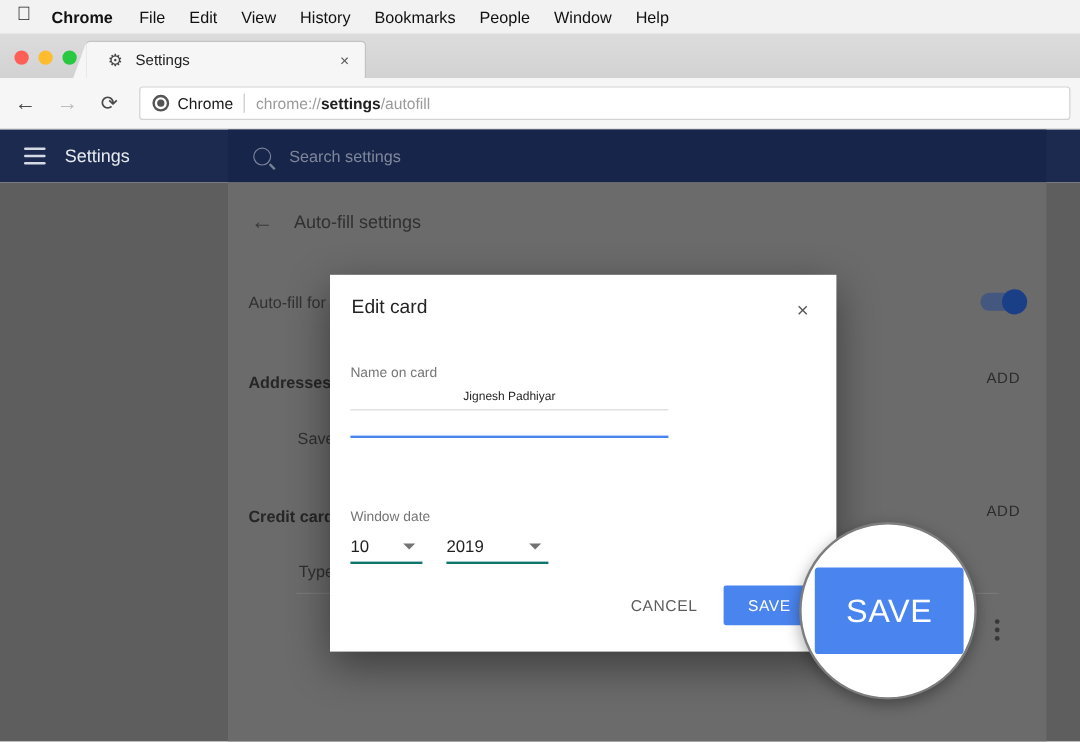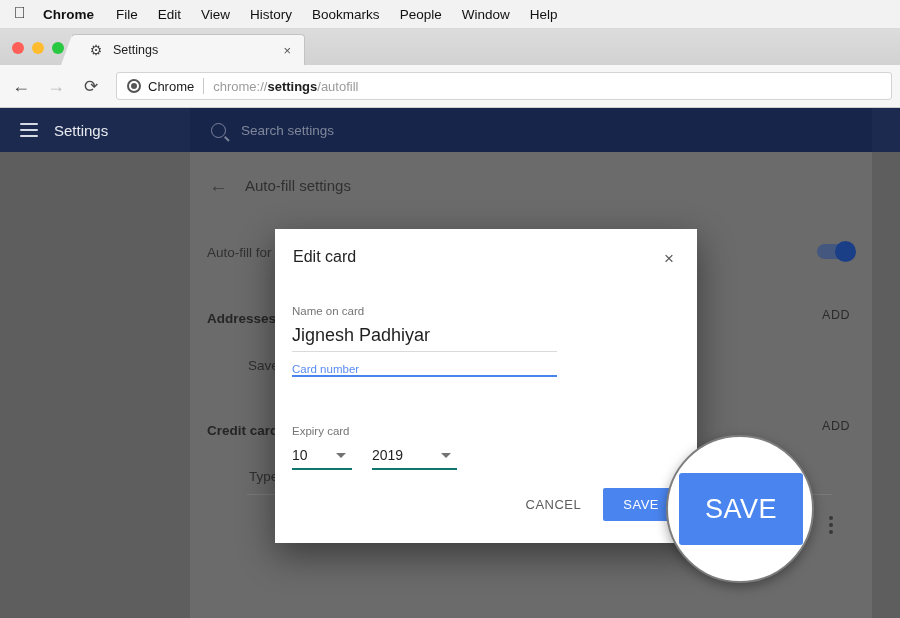--- a/index.html
+++ b/index.html
@@ -211,22 +211,22 @@
   .dialog-close {
     position: absolute; right: 15px; top: 16px;
     width: 26px; height: 26px;
     display: flex; align-items: center; justify-content: center;
     font-size: 17px; color: #5a5a5a; line-height: 1;
   }
   .field { position: absolute; left: 17px; width: 265px; }
   .field-label { font-size: 11.5px; color: #757575; display: block; }
   .field-label.focused { color: #5a8cf0; }
   .field-value {
-    font-size: 18px; color: #1f1f1f; display: block;
-    margin-top: 8px; padding-bottom: 5px;
+    font-size: 10px; color: #1f1f1f; display: block;
+    margin-top: 8px; padding-bottom: 5px; text-align: center;
   }
   .field-underline { height: 1px; background: #dadada; }
   .field-underline.focused { height: 2px; background: #4a85ef; }
 
   .field-name { top: 76px; }
   .field-cardnum { top: 134px; }
 
   .field-expiry { position: absolute; left: 17px; top: 192px; }
   .expiry-label { font-size: 11.5px; color: #757575; }
   .expiry-row { display: flex; margin-top: 8px; gap: 20px; }
@@ -358,26 +358,25 @@
     <span class="dialog-title">Edit card</span>
     <span class="dialog-close">×</span>
 
     <div class="field field-name">
       <span class="field-label">Name on card</span>
       <span class="field-value">Jignesh Padhiyar</span>
       <div class="field-underline"></div>
     </div>
 
     <div class="field field-cardnum">
-      <span class="field-label focused">Card number</span>
       <div class="field-underline focused"></div>
     </div>
 
     <div class="field-expiry">
-      <span class="expiry-label">Expiry card</span>
+      <span class="expiry-label">Window date</span>
       <div class="expiry-row">
         <div class="select month">
           <span class="select-value">10</span>
           <span class="select-caret"></span>
         </div>
         <div class="select year">
           <span class="select-value">2019</span>
           <span class="select-caret"></span>
         </div>
       </div>

